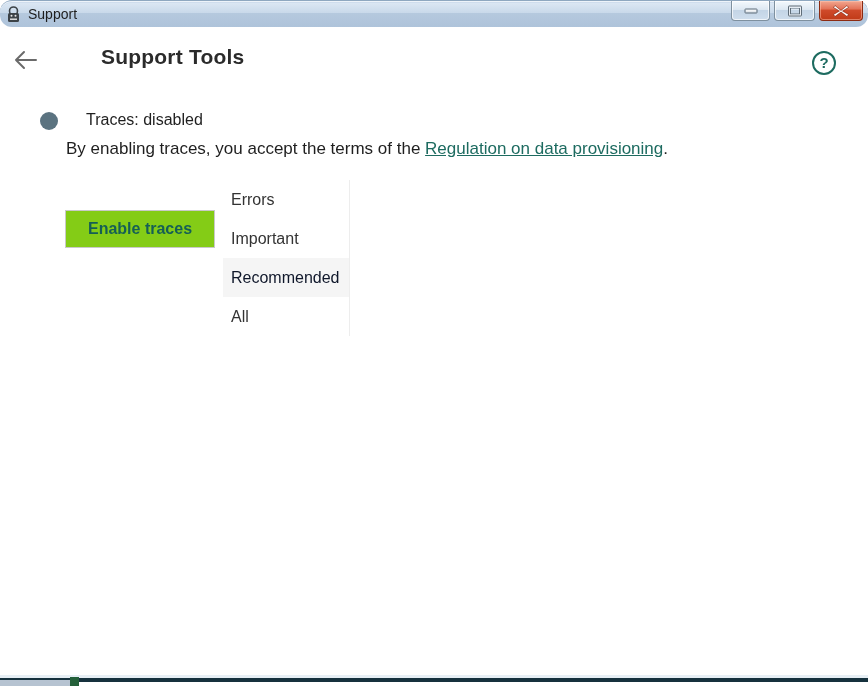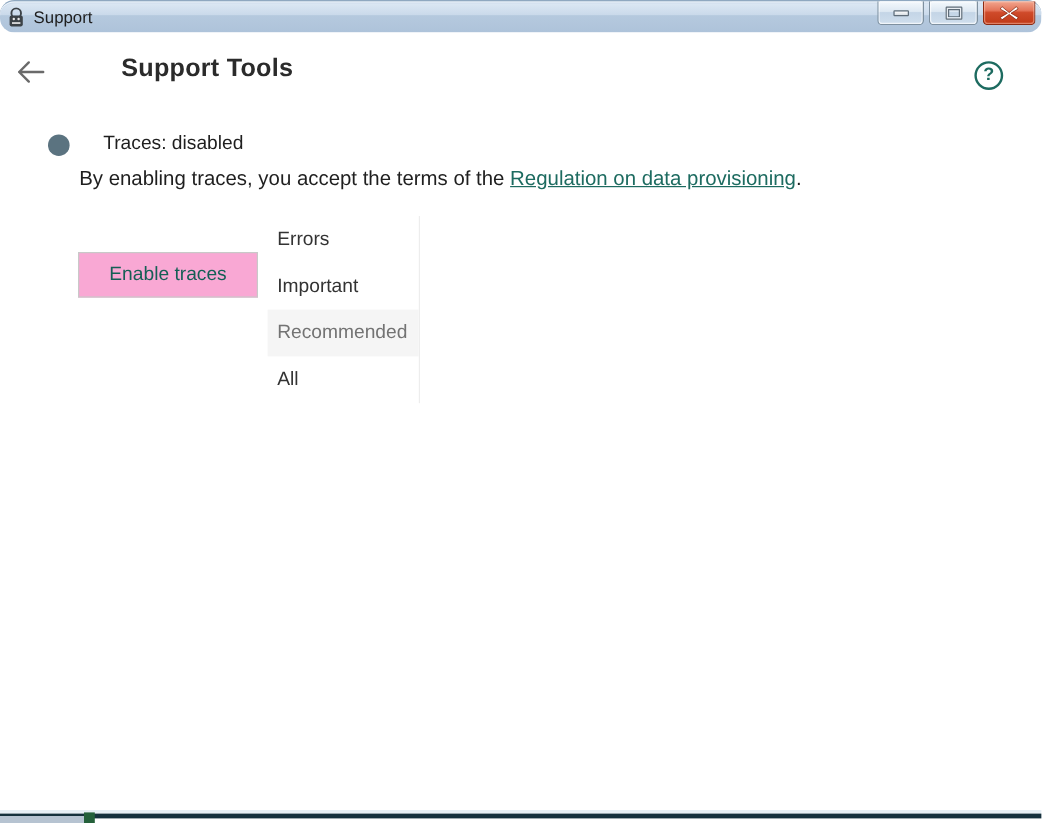--- a/index.html
+++ b/index.html
@@ -71,35 +71,35 @@
 
   
   .description {
     position:absolute; left:66px; top:139px; font-size:17px; color:#1f1f1f;
   }
   .description a { color:#1d6b60; text-decoration:underline; cursor:pointer; }
 
   
   .enable-btn {
     position:absolute; left:65px; top:210px; width:150px; height:38px;
-    background:#f9a8d4; border:1px solid #c9c9c9; font-size:16px;
-    font-weight:400; color:#155f55; cursor:pointer;
+    background:#84cc16; border:1px solid #c9c9c9; font-size:16px;
+    font-weight:700; color:#155f55; cursor:pointer;
     font-family:"Liberation Sans", sans-serif;
   }
 
   
   .trace-list {
     position:absolute; left:223px; top:180px; width:127px;
     border-right:1px solid #ededed;
   }
   .trace-item {
     height:39px; display:flex; align-items:center; padding-left:8px;
     font-size:16px; color:#333; cursor:pointer;
   }
-  .trace-item.selected { background:#f5f5f5; color:#737373;text-align:right; }
+  .trace-item.selected { background:#f5f5f5; color:#0f172a;text-align:right; }
 
   
   .bottom-light-line { position:absolute; left:0; top:675px; width:100%; height:3px; background:#e7eff5; }
   .bottom-teal-line  { position:absolute; left:0; top:678px; width:100%; height:4px; background:#16313d; }
   .bottom-gray-block { position:absolute; left:0; top:680px; width:70px; height:6px; background:#b6c3d1; }
   .bottom-green-sq   { position:absolute; left:70px; top:677px; width:9px; height:9px; background:#24603a; }
 </style>
 </head>
 <body>
 

